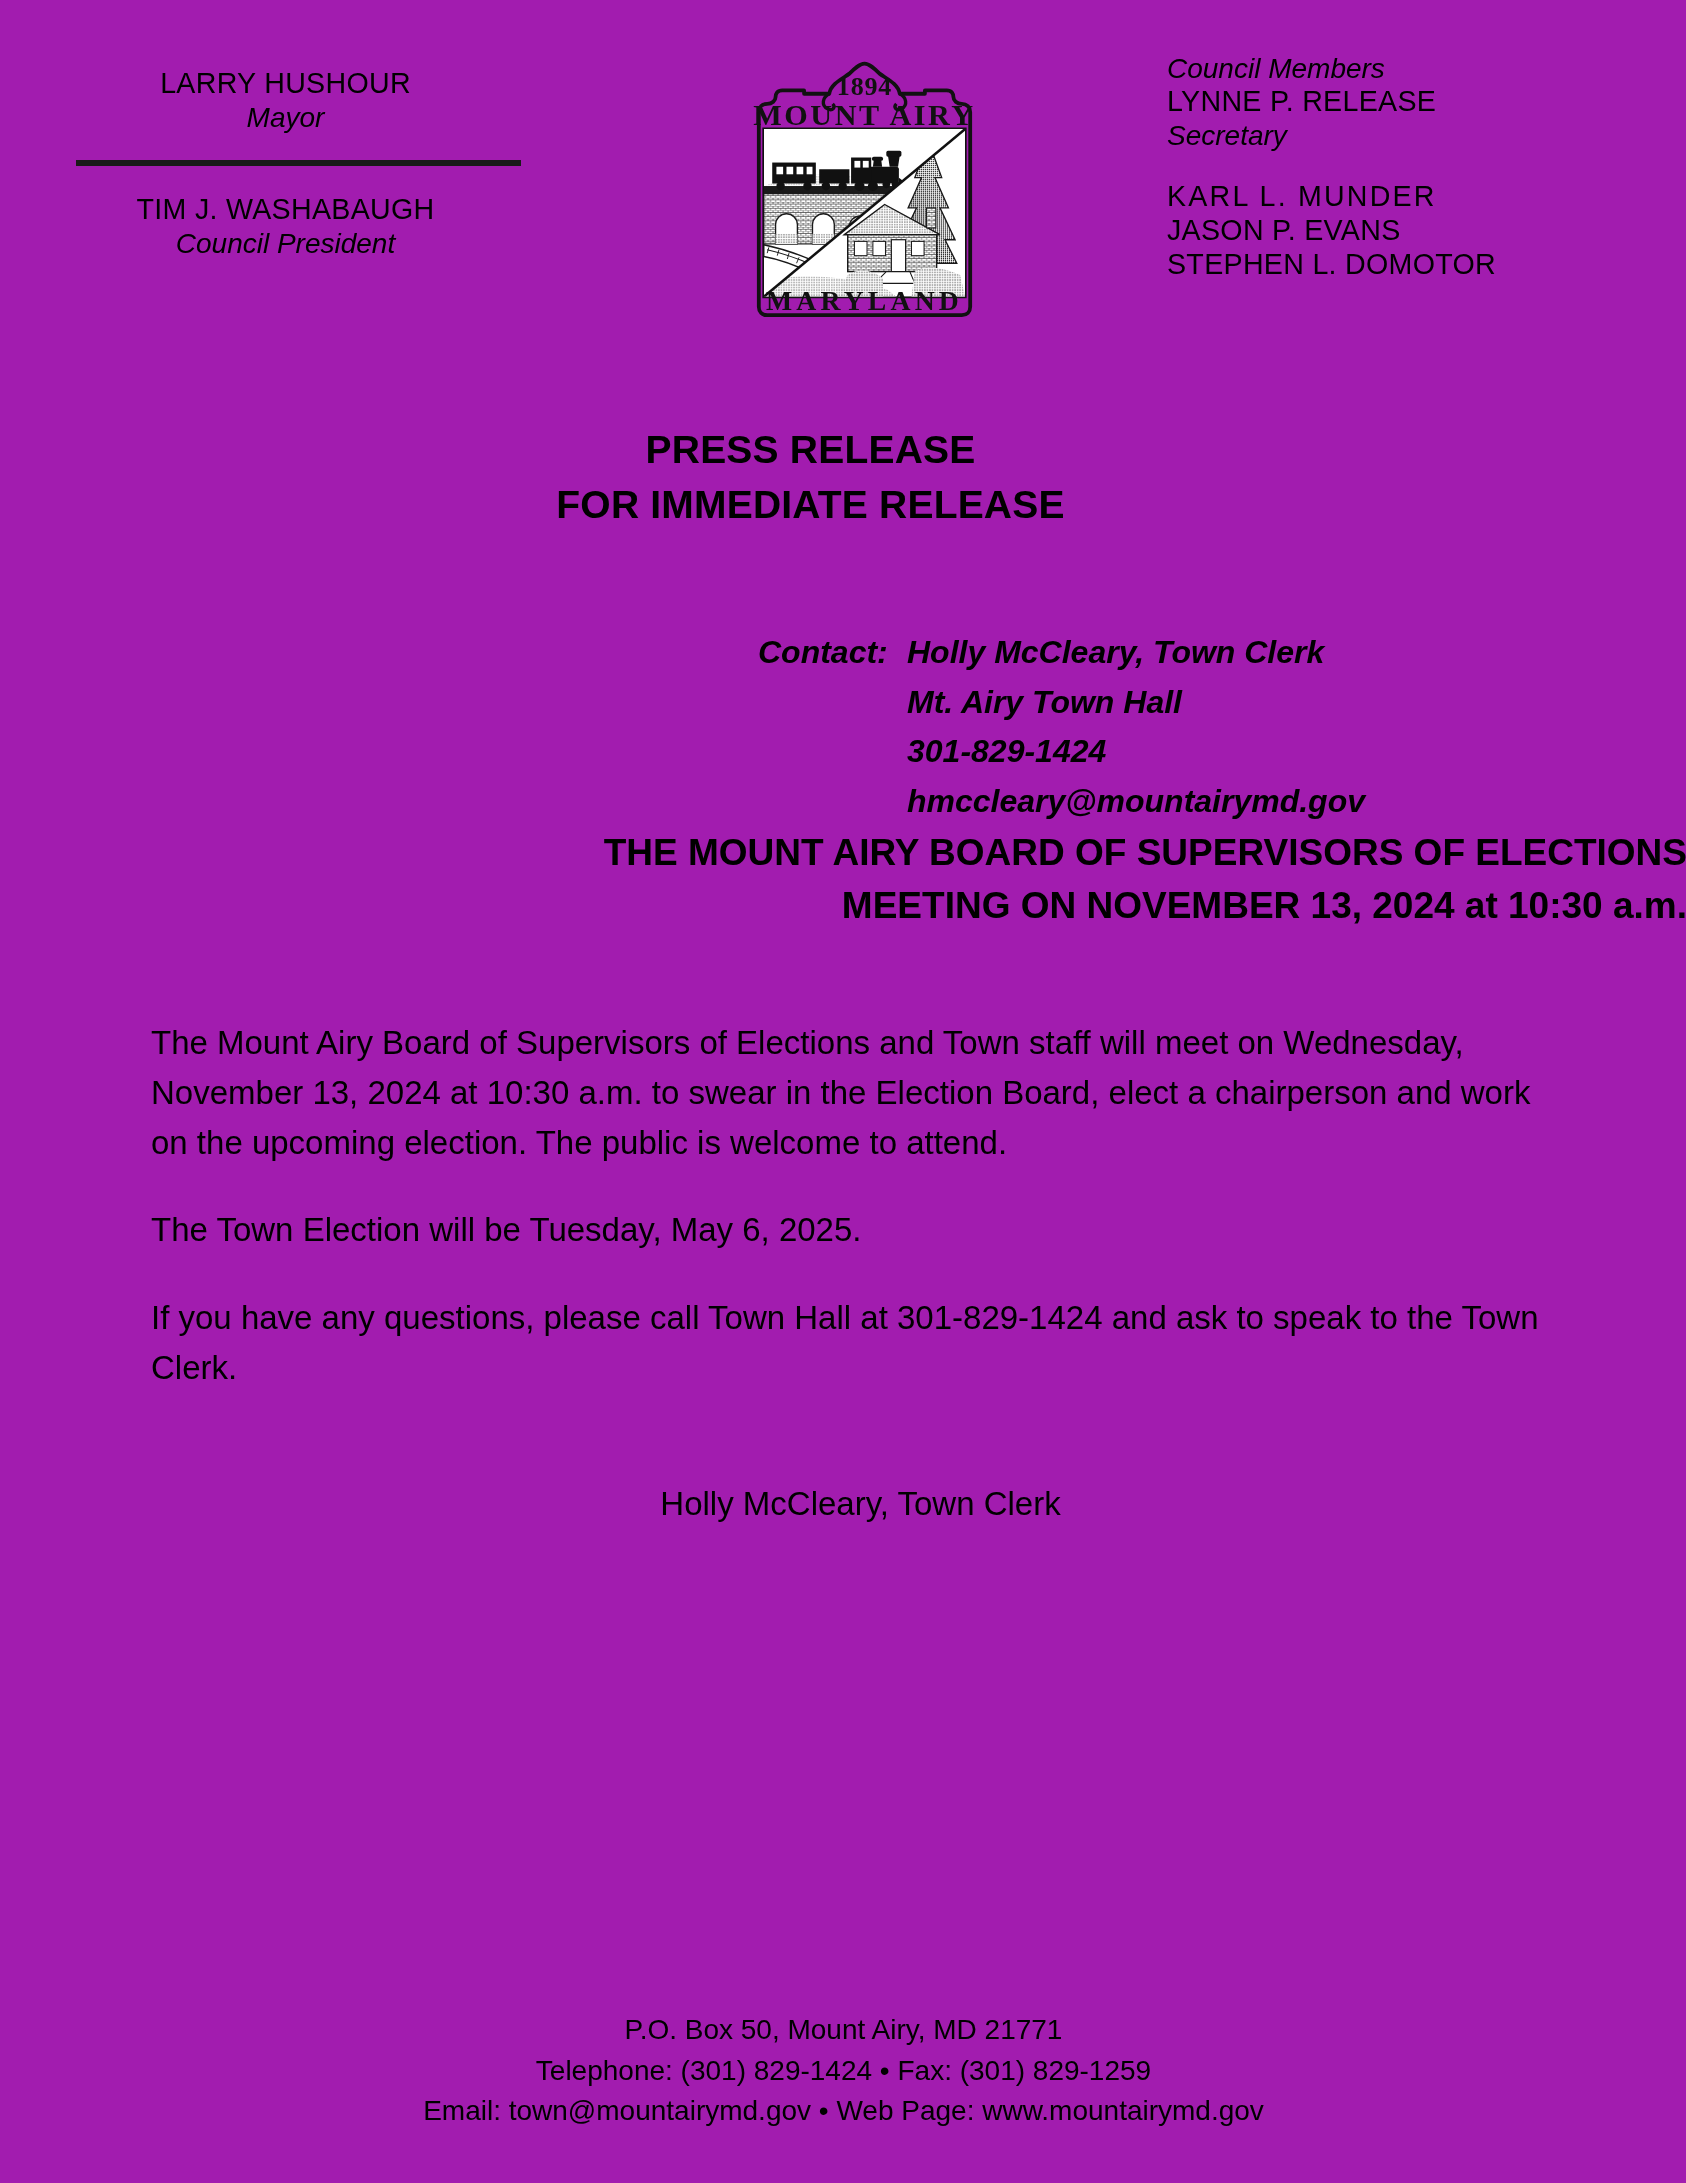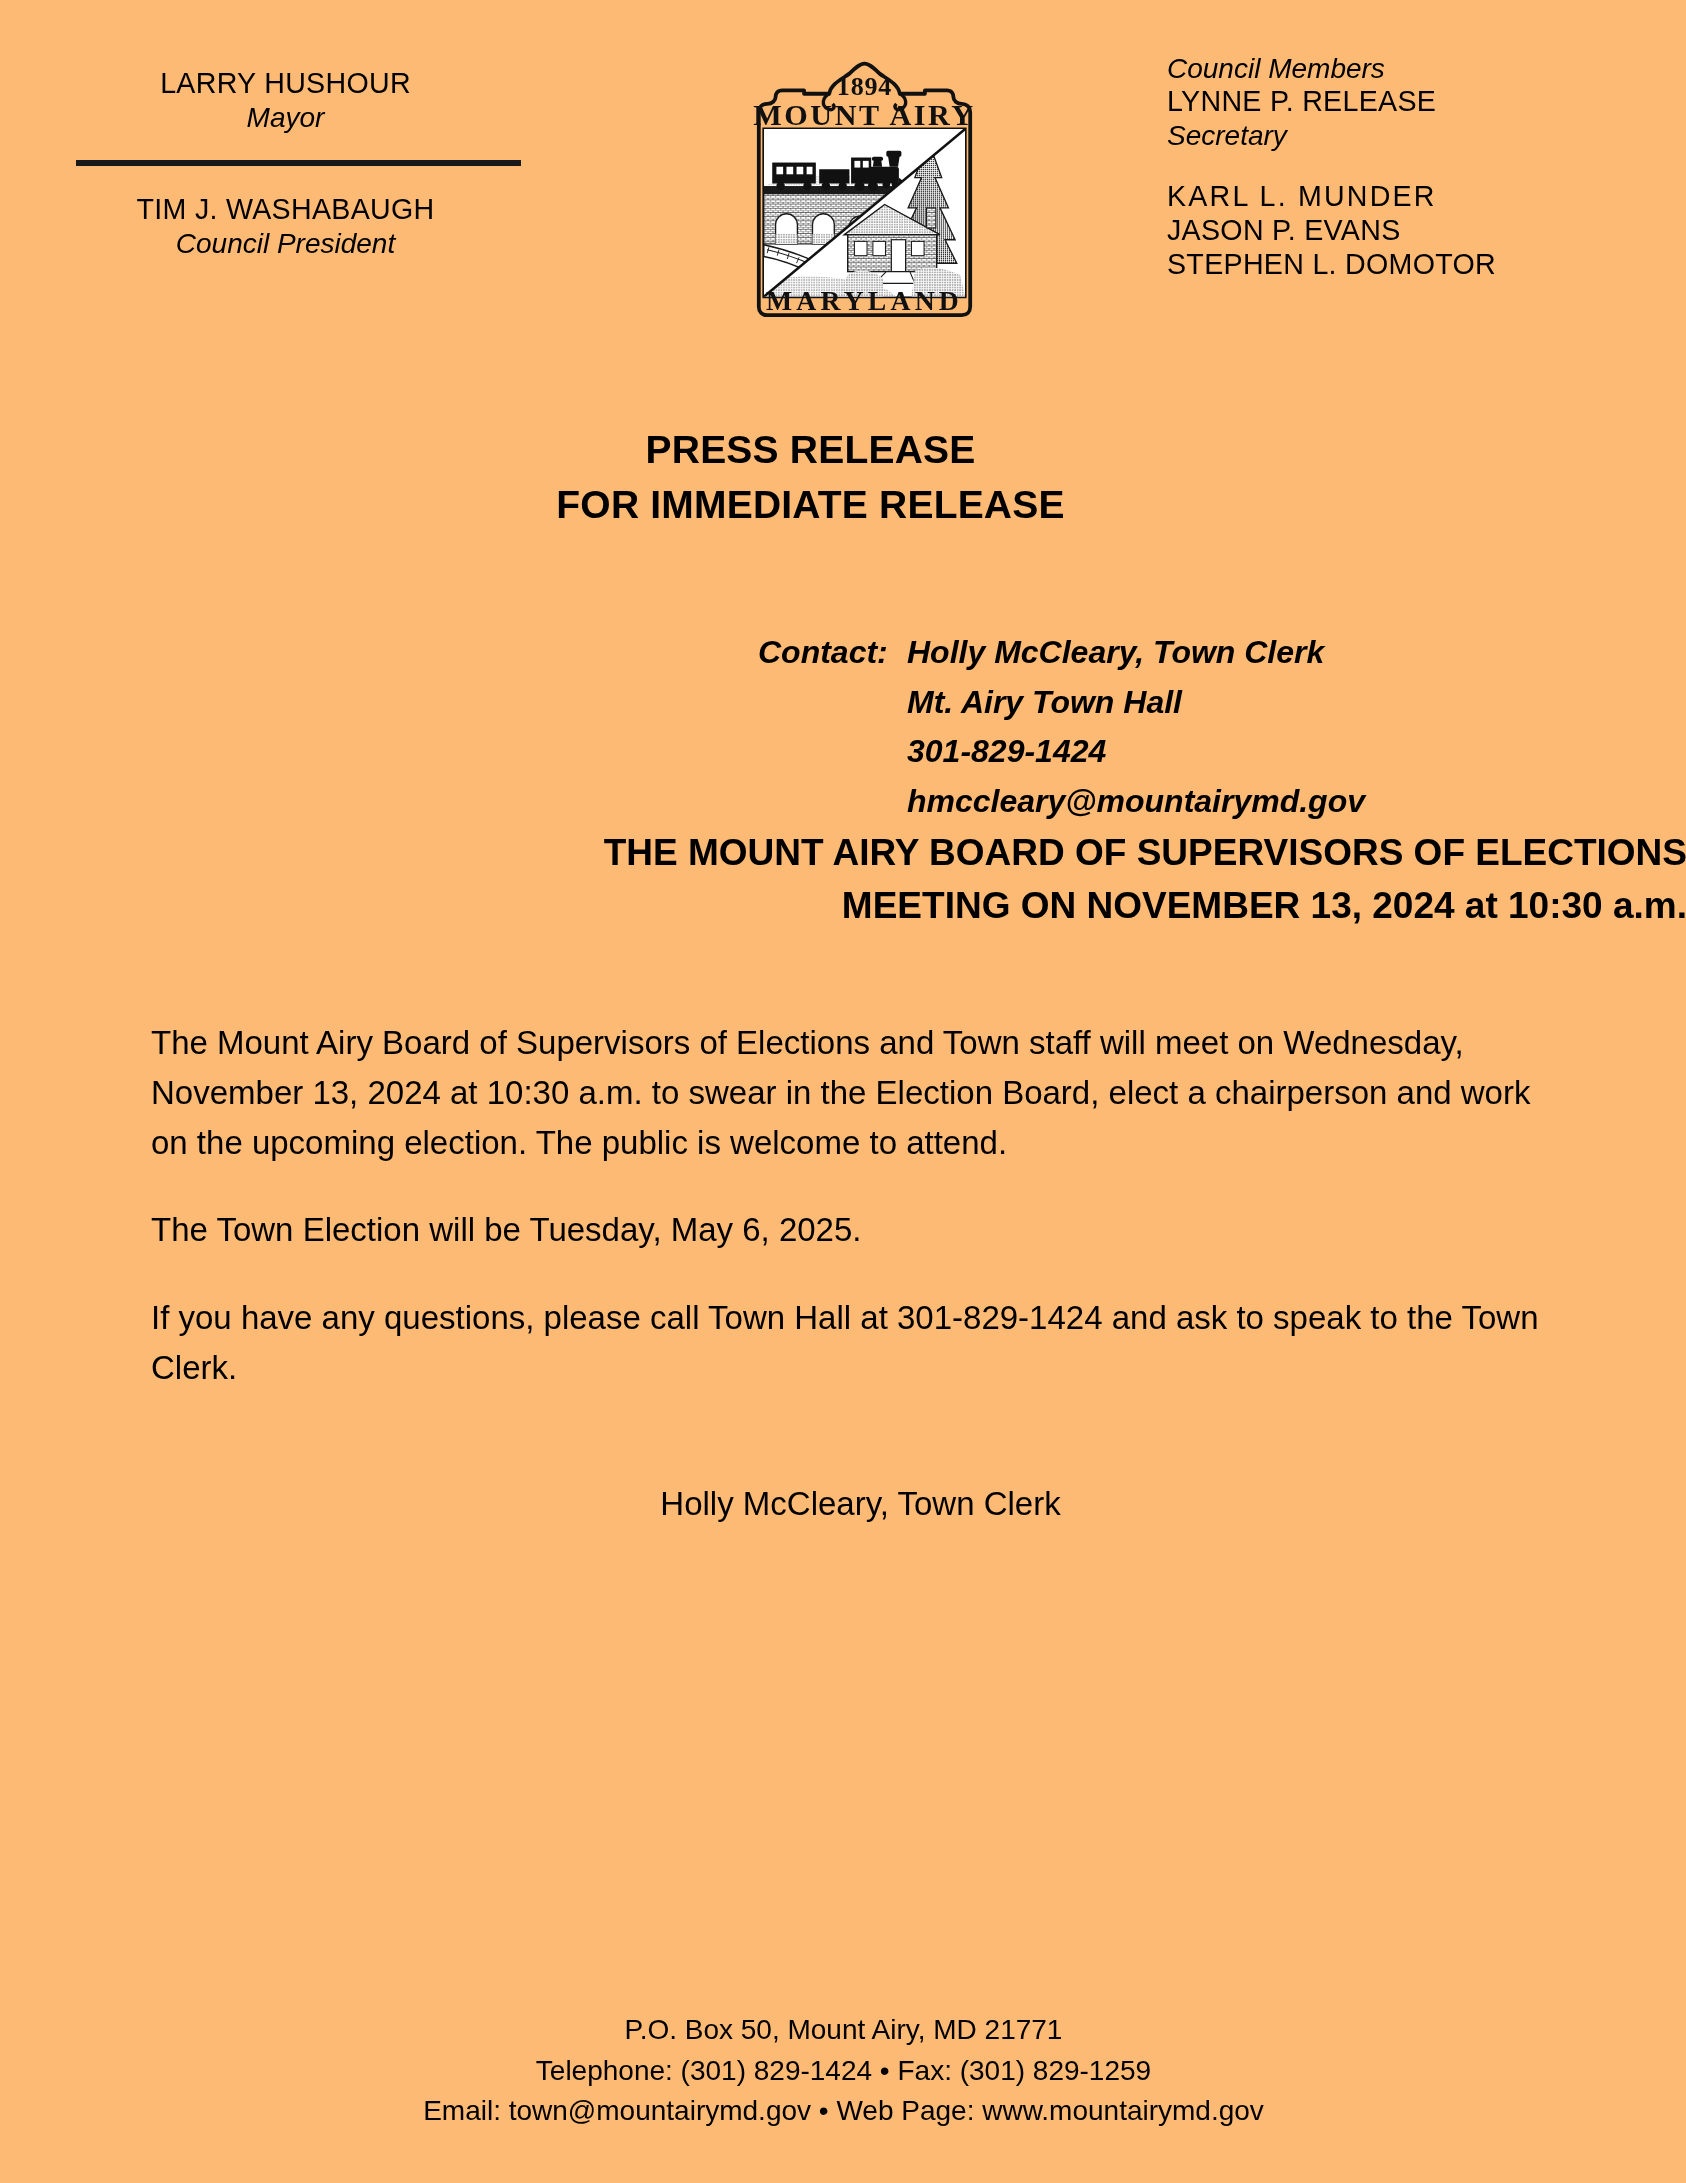--- a/index.html
+++ b/index.html
@@ -14,21 +14,21 @@
     position: relative;
     font-family: "Liberation Sans", sans-serif;
     color: #000000;
     overflow: hidden;
   }
 
   .page {
     position: relative;
     width: 1687px;
     height: 2183px;
-    background: #fdba74;
+    background: #a21caf;
   }
 
   
   .letterhead {
     position: absolute;
     left: 0;
     top: 0;
     width: 1687px;
     height: 353px;
   }

